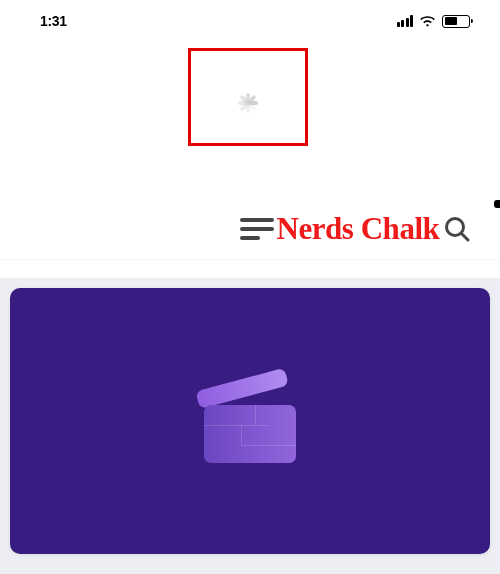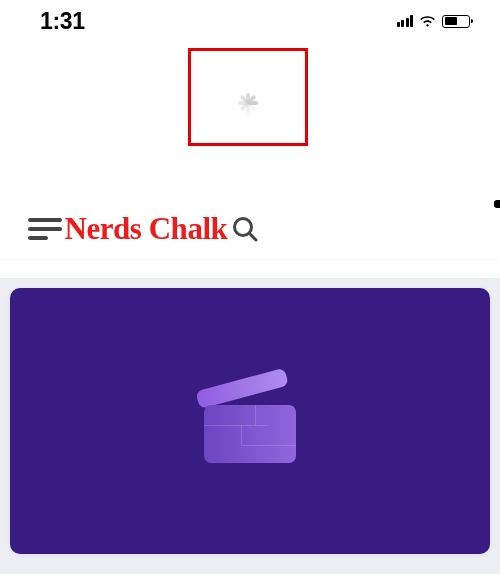--- a/index.html
+++ b/index.html
@@ -19,21 +19,21 @@
     
     .status-bar {
       display: flex;
       justify-content: space-between;
       align-items: center;
       padding: 10px 30px 4px 40px;
       height: 36px;
     }
     .status-time {
       font-weight: 800;
-      font-size: 23px;
+      font-size: 14px;
       letter-spacing: -0.3px;
     }
     .status-right {
       display: flex;
       align-items: center;
       gap: 6px;
     }
     .signal-bars {
       display: flex;
       align-items: flex-end;
@@ -128,21 +128,21 @@
 
     
     .site-header {
       position: absolute;
       left: 0;
       right: 0;
       top: 198px;
       height: 62px;
       display: flex;
       align-items: center;
-      justify-content: flex-start;
+      justify-content: flex-end;
       padding: 0 28px;
       border-bottom: 1px solid rgba(0,0,0,0.04);
     }
     .hamburger {
       width: 34px;
       height: 22px;
       display: flex;
       flex-direction: column;
       justify-content: space-between;
       cursor: pointer;

